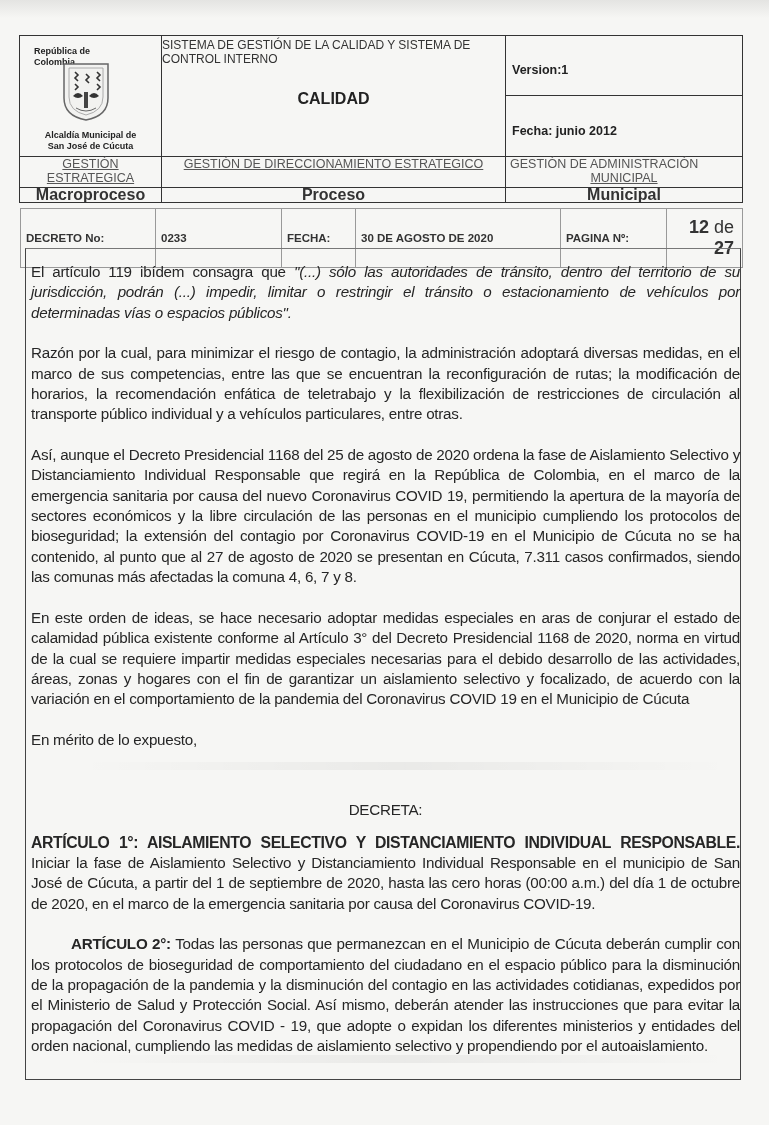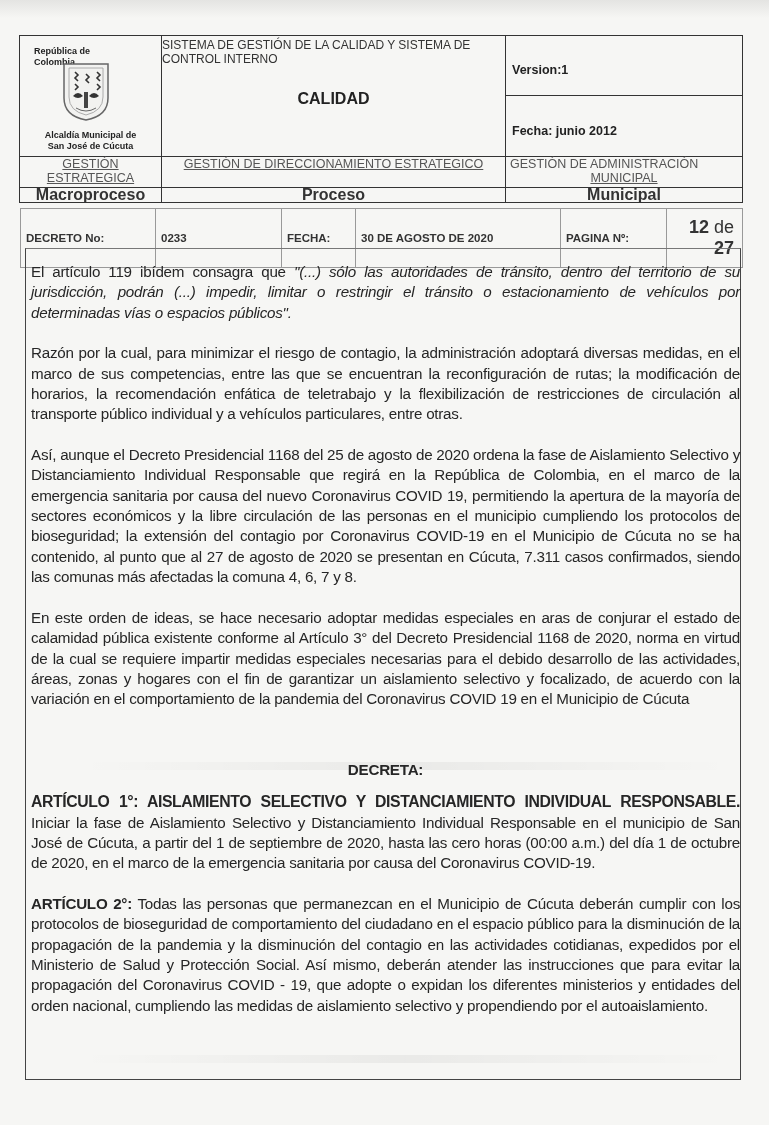--- a/index.html
+++ b/index.html
@@ -58,23 +58,23 @@
     box-sizing: border-box;
   }
   .content {
     position: absolute; left: 31px; top: 262px; width: 709px;
     font-size: 15.2px; line-height: 20.4px; color: #262626;
     text-align: justify; letter-spacing: -0.25px;
     font-family: "Liberation Sans", sans-serif;
   }
   .content p { margin: 0 0 20px 0; }
   .content i { font-style: italic; }
-  .decreta { text-align: center; font-weight: bold; margin: 50px 0 12px 0; }
+  .decreta { text-align: center; font-weight: normal; margin: 50px 0 12px 0; }
   .art-title { font-weight: bold; font-size: 15.8px; letter-spacing: -0.4px; }
-  .bold { font-weight: bold; }
+  .bold { font-weight: bold; margin-left: 40px; }
   .ghost {
     position: absolute; left: 80px; width: 650px; height: 8px;
     background: linear-gradient(90deg, rgba(0,0,0,0.0), rgba(0,0,0,0.05), rgba(0,0,0,0.0));
   }
 </style>
 </head>
 <body>
 
 <div class="page-shadow"></div>
 
@@ -162,19 +162,20 @@
 
 <div class="body-box"></div>
 <div class="ghost" style="top:762px"></div>
 <div class="ghost" style="top:1055px"></div>
 
 <div class="content">
   <p><span>El artículo 119 ibídem consagra que </span><i>"(...) sólo las autoridades de tránsito, dentro del territorio de su jurisdicción, podrán (...) impedir, limitar o restringir el tránsito o estacionamiento de vehículos por determinadas vías o espacios públicos".</i></p>
   <p>Razón por la cual, para minimizar el riesgo de contagio, la administración adoptará diversas medidas, en el marco de sus competencias, entre las que se encuentran la reconfiguración de rutas; la modificación de horarios, la recomendación enfática de teletrabajo y la flexibilización de restricciones de circulación al transporte público individual y a vehículos particulares, entre otras.</p>
   <p>Así, aunque el Decreto Presidencial 1168 del 25 de agosto de 2020 ordena la fase de Aislamiento Selectivo y Distanciamiento Individual Responsable que regirá en la República de Colombia, en el marco de la emergencia sanitaria por causa del nuevo Coronavirus COVID 19, permitiendo la apertura de la mayoría de sectores económicos y la libre circulación de las personas en el municipio cumpliendo los protocolos de bioseguridad; la extensión del contagio por Coronavirus COVID-19 en el Municipio de Cúcuta no se ha contenido, al punto que al 27 de agosto de 2020 se presentan en Cúcuta, 7.311 casos confirmados, siendo las comunas más afectadas la comuna 4, 6, 7 y 8.</p>
   <p>En este orden de ideas, se hace necesario adoptar medidas especiales en aras de conjurar el estado de calamidad pública existente conforme al Artículo 3° del Decreto Presidencial 1168 de 2020, norma en virtud de la cual se requiere impartir medidas especiales necesarias para el debido desarrollo de las actividades, áreas, zonas y hogares con el fin de garantizar un aislamiento selectivo y focalizado, de acuerdo con la variación en el comportamiento de la pandemia del Coronavirus COVID 19 en el Municipio de Cúcuta</p>
+  <p>En mérito de lo expuesto,</p>
   <div class="decreta">DECRETA:</div>
   <p>
     <span class="art-title">ARTÍCULO 1°: AISLAMIENTO SELECTIVO Y DISTANCIAMIENTO INDIVIDUAL RESPONSABLE.</span>
     <span>Iniciar la fase de Aislamiento Selectivo y Distanciamiento Individual Responsable en el municipio de San José de Cúcuta, a partir del 1 de septiembre de 2020, hasta las cero horas (00:00 a.m.) del día 1 de octubre de 2020, en el marco de la emergencia sanitaria por causa del Coronavirus COVID-19.</span>
   </p>
   <p><span class="bold">ARTÍCULO 2°:</span><span> Todas las personas que permanezcan en el Municipio de Cúcuta deberán cumplir con los protocolos de bioseguridad de comportamiento del ciudadano en el espacio público para la disminución de la propagación de la pandemia y la disminución del contagio en las actividades cotidianas, expedidos por el Ministerio de Salud y Protección Social. Así mismo, deberán atender las instrucciones que para evitar la propagación del Coronavirus COVID - 19, que adopte o expidan los diferentes ministerios y entidades del orden nacional, cumpliendo las medidas de aislamiento selectivo y propendiendo por el autoaislamiento.</span></p>
 </div>
 
 </body></html>

